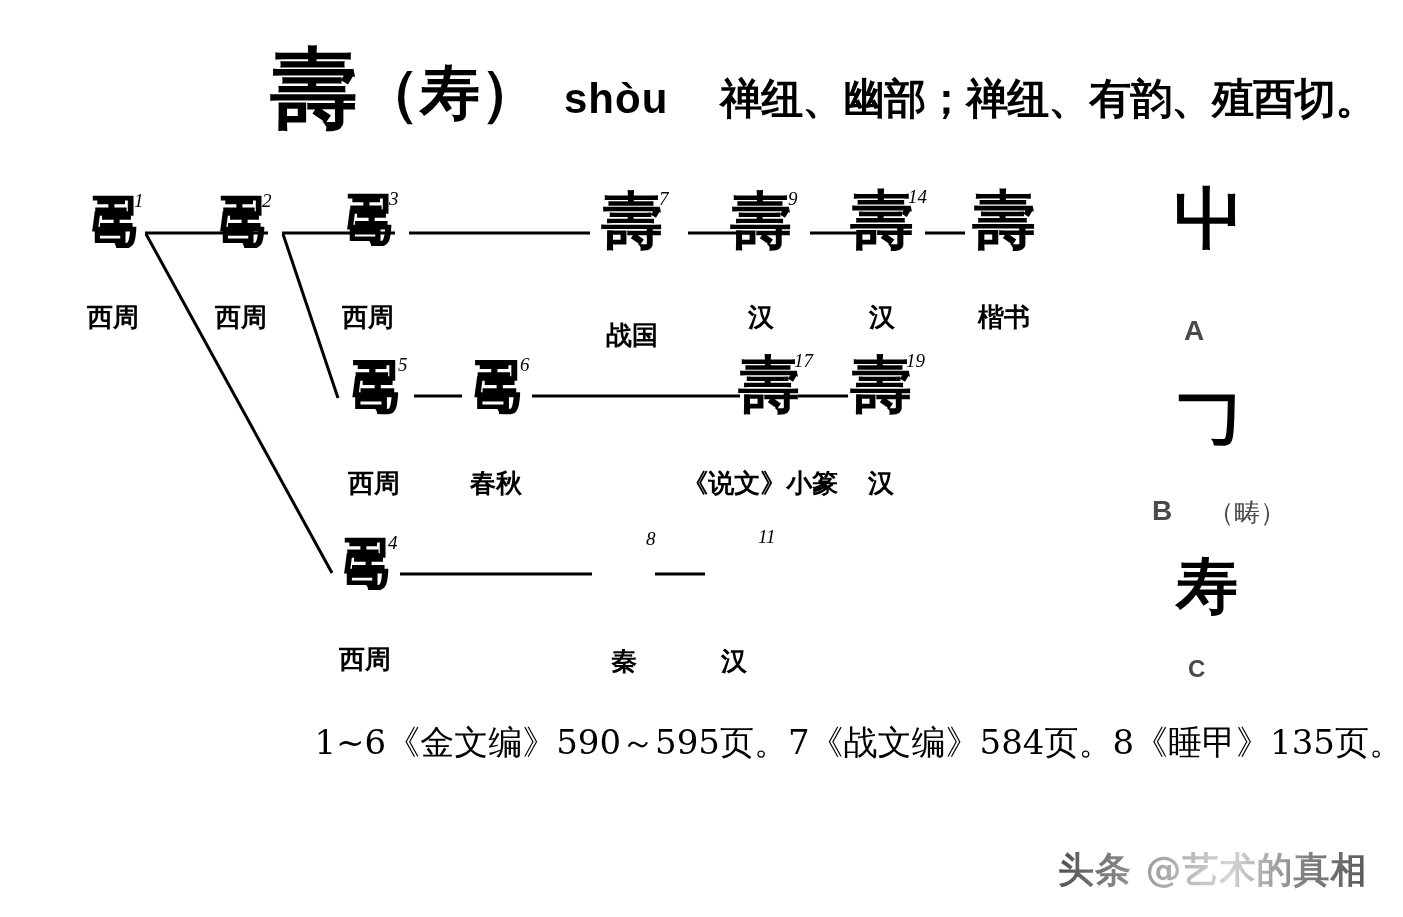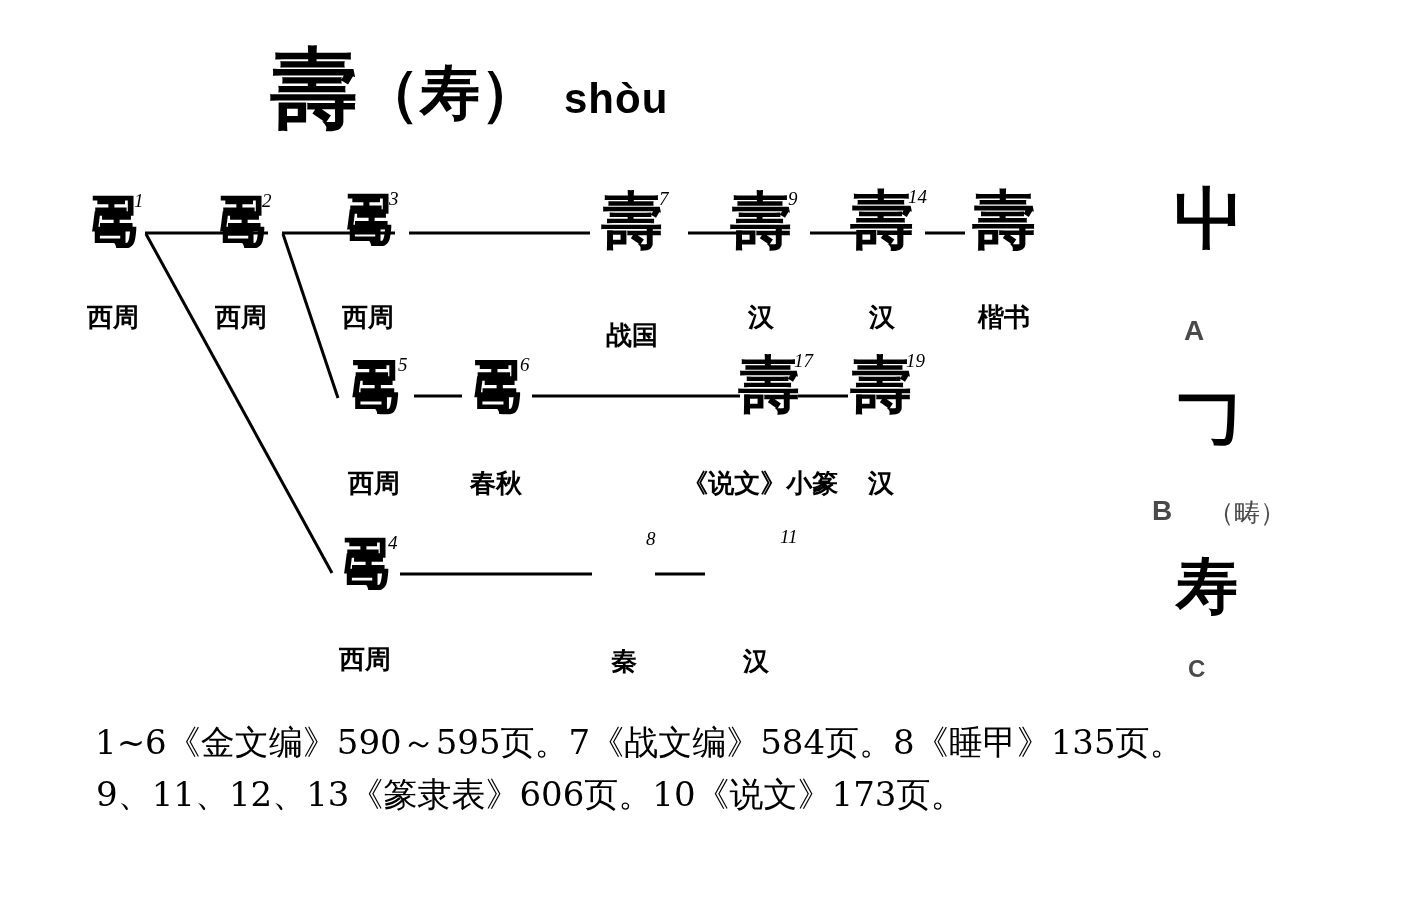--- a/index.html
+++ b/index.html
@@ -70,21 +70,21 @@
     position:absolute;white-space:nowrap;
   }
 
   
   .footnotes{position:absolute;left:0;top:716px;width:1403px;}
   .fn-line{
     font-family:"DejaVu Serif","Liberation Serif",serif;
     font-size:34px;font-weight:400;line-height:52px;white-space:nowrap;
     letter-spacing:0px;
   }
-  .fn-1{margin-left:95px;}
+  .fn-1{margin-left:72px;text-align:right;}
   .fn-2{margin-left:96px;}
 
   
   .watermark{
     position:absolute;left:1058px;top:846px;
     font-family:"DejaVu Sans","Liberation Sans",sans-serif;
     font-size:36px;font-weight:700;white-space:nowrap;
     background:linear-gradient(100deg,#2f2f2f 0%,#8a8a8a 28%,#cfcfcf 55%,#6e6e6e 78%,#3a3a3a 100%);
     -webkit-background-clip:text;background-clip:text;color:transparent;
     opacity:.85;letter-spacing:1px;
@@ -92,20 +92,21 @@
 </style>
 </head>
 <body>
 
 <div class="page">
 
   <div class="title-row">
     <span class="title-seal">壽</span>
     <span class="title-paren">（寿）</span>
     <span class="title-pinyin">shòu</span>
+    <span class="title-gloss">禅纽、幽部；禅纽、有韵、殖酉切。</span>
   </div>
 
   <div class="chart">
 
     <svg class="svg-lines" viewBox="0 0 1403 530" preserveAspectRatio="none">
 
       <line x1="145" y1="63" x2="268" y2="63" stroke="#000" stroke-width="3"></line>
       <line x1="282" y1="63" x2="395" y2="63" stroke="#000" stroke-width="3"></line>
       <line x1="409" y1="63" x2="590" y2="63" stroke="#000" stroke-width="3"></line>
       <line x1="688" y1="63" x2="740" y2="63" stroke="#000" stroke-width="3"></line>
@@ -195,21 +196,21 @@
       <span class="num" style="left:56px;top:-4px;">4</span>
       <span class="period" style="top:106px;">西周</span>
     </div>
 
     <div class="node" style="left:592px;top:362px;width:64px;">
       <span class="glyph" style="font-size:62px;">𡔷</span>
       <span class="num" style="left:54px;top:-4px;">8</span>
       <span class="period" style="top:112px;">秦</span>
     </div>
 
-    <div class="node" style="left:724px;top:362px;width:64px;">
+    <div class="node" style="left:702px;top:362px;width:64px;">
       <span class="glyph" style="font-size:62px;">𡔷</span>
       <span class="num" style="left:56px;top:-6px;">11</span>
       <span class="period" style="top:112px;">汉</span>
     </div>
   </div>
 
   <div class="rightpanel">
 
     <div class="rp-item" style="left:22px;top:0px;width:110px;">
       <span class="rp-glyph" style="font-size:66px;">屮</span>
@@ -223,17 +224,17 @@
     </div>
 
     <div class="rp-item" style="left:22px;top:370px;width:110px;">
       <span class="rp-glyph" style="font-size:62px;">寿</span>
       <span class="rp-label" style="left:36px;top:100px;font-size:24px;">C</span>
     </div>
   </div>
 
   <div class="footnotes">
     <div class="fn-line fn-1">1~6《金文编》590～595页。7《战文编》584页。8《睡甲》135页。</div>
-    <div class="fn-line fn-2">9、11、12、13《篆隶表》606页。10《说文》173页。</div>
-  </div>
-
+  </div>
+
+  <div class="watermark">头条 @艺术的真相</div>
 
 </div>
 
 </body></html>

